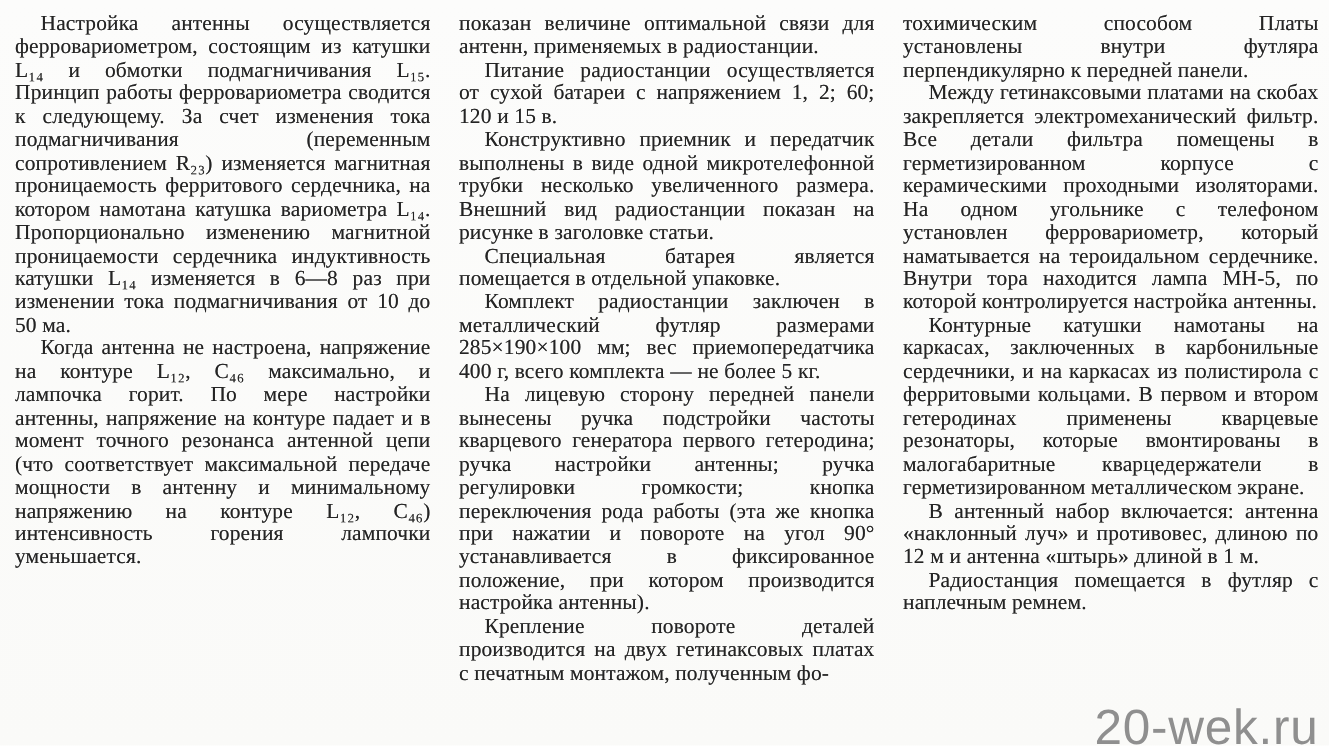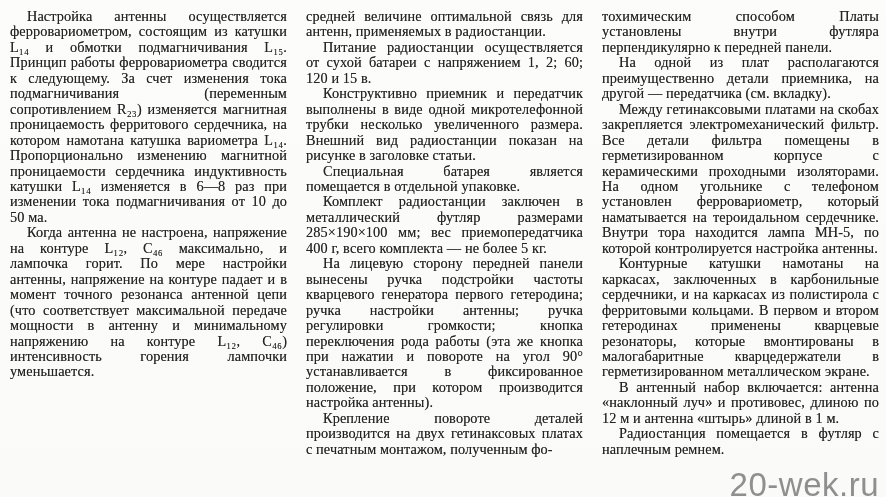--- a/index.html
+++ b/index.html
@@ -45,31 +45,30 @@
 </head>
 <body>
 
 <div class="page">
   <div class="columns">
     <div class="column">
         <p class="para indent">Настройка антенны осуществляется ферровариометром, состоящим из катушки L₁₄ и обмотки подмагничивания L₁₅. Принцип работы ферровариометра сводится к следующему. За счет изменения тока подмагничивания (переменным сопротивлением R₂₃) изменяется магнитная проницаемость ферритового сердечника, на котором намотана катушка вариометра L₁₄. Пропорционально изменению магнитной проницаемости сердечника индуктивность катушки L₁₄ изменяется в 6—8 раз при изменении тока подмагничивания от 10 до 50 ма.</p>
         <p class="para indent">Когда антенна не настроена, напряжение на контуре L₁₂, C₄₆ максимально, и лампочка горит. По мере настройки антенны, напряжение на контуре падает и в момент точного резонанса антенной цепи (что соответствует максимальной передаче мощности в антенну и минимальному напряжению на контуре L₁₂, C₄₆) интенсивность горения лампочки уменьшается.</p>
       </div>
     <div class="column">
-        <p class="para">средней величине оптимальной связь для антенн, применяемых в радиостанции.</p>
+        <p class="para">показан величине оптимальной связи для антенн, применяемых в радиостанции.</p>
         <p class="para indent">Питание радиостанции осуществляется от сухой батареи с напряжением 1, 2; 60; 120 и 15 в.</p>
         <p class="para indent">Конструктивно приемник и передатчик выполнены в виде одной микротелефонной трубки несколько увеличенного размера. Внешний вид радиостанции показан на рисунке в заголовке статьи.</p>
         <p class="para indent">Специальная батарея является помещается в отдельной упаковке.</p>
         <p class="para indent">Комплект радиостанции заключен в металлический футляр размерами 285×190×100 мм; вес приемопередатчика 400 г, всего комплекта — не более 5 кг.</p>
         <p class="para indent">На лицевую сторону передней панели вынесены ручка подстройки частоты кварцевого генератора первого гетеродина; ручка настройки антенны; ручка регулировки громкости; кнопка переключения рода работы (эта же кнопка при нажатии и повороте на угол 90° устанавливается в фиксированное положение, при котором производится настройка антенны).</p>
         <p class="para indent">Крепление повороте деталей производится на двух гетинаксовых платах с печатным монтажом, полученным фо-</p>
       </div>
     <div class="column">
         <p class="para">тохимическим способом Платы установлены внутри футляра перпендикулярно к передней панели.</p>
-        <p class="para indent">На одной из плат располагаются преимущественно детали приемника, на другой — передатчика (см. вкладку).</p>
         <p class="para indent">Между гетинаксовыми платами на скобах закрепляется электромеханический фильтр. Все детали фильтра помещены в герметизированном корпусе с керамическими проходными изоляторами. На одном угольнике с телефоном установлен ферровариометр, который наматывается на тероидальном сердечнике. Внутри тора находится лампа МН-5, по которой контролируется настройка антенны.</p>
         <p class="para indent">Контурные катушки намотаны на каркасах, заключенных в карбонильные сердечники, и на каркасах из полистирола с ферритовыми кольцами. В первом и втором гетеродинах применены кварцевые резонаторы, которые вмонтированы в малогабаритные кварцедержатели в герметизированном металлическом экране.</p>
         <p class="para indent">В антенный набор включается: антенна «наклонный луч» и противовес, длиною по 12 м и антенна «штырь» длиной в 1 м.</p>
         <p class="para indent">Радиостанция помещается в футляр с наплечным ремнем.</p>
       </div>
   </div>
   <div class="watermark">20-wek.ru</div>
 </div>
 
 </body></html>

